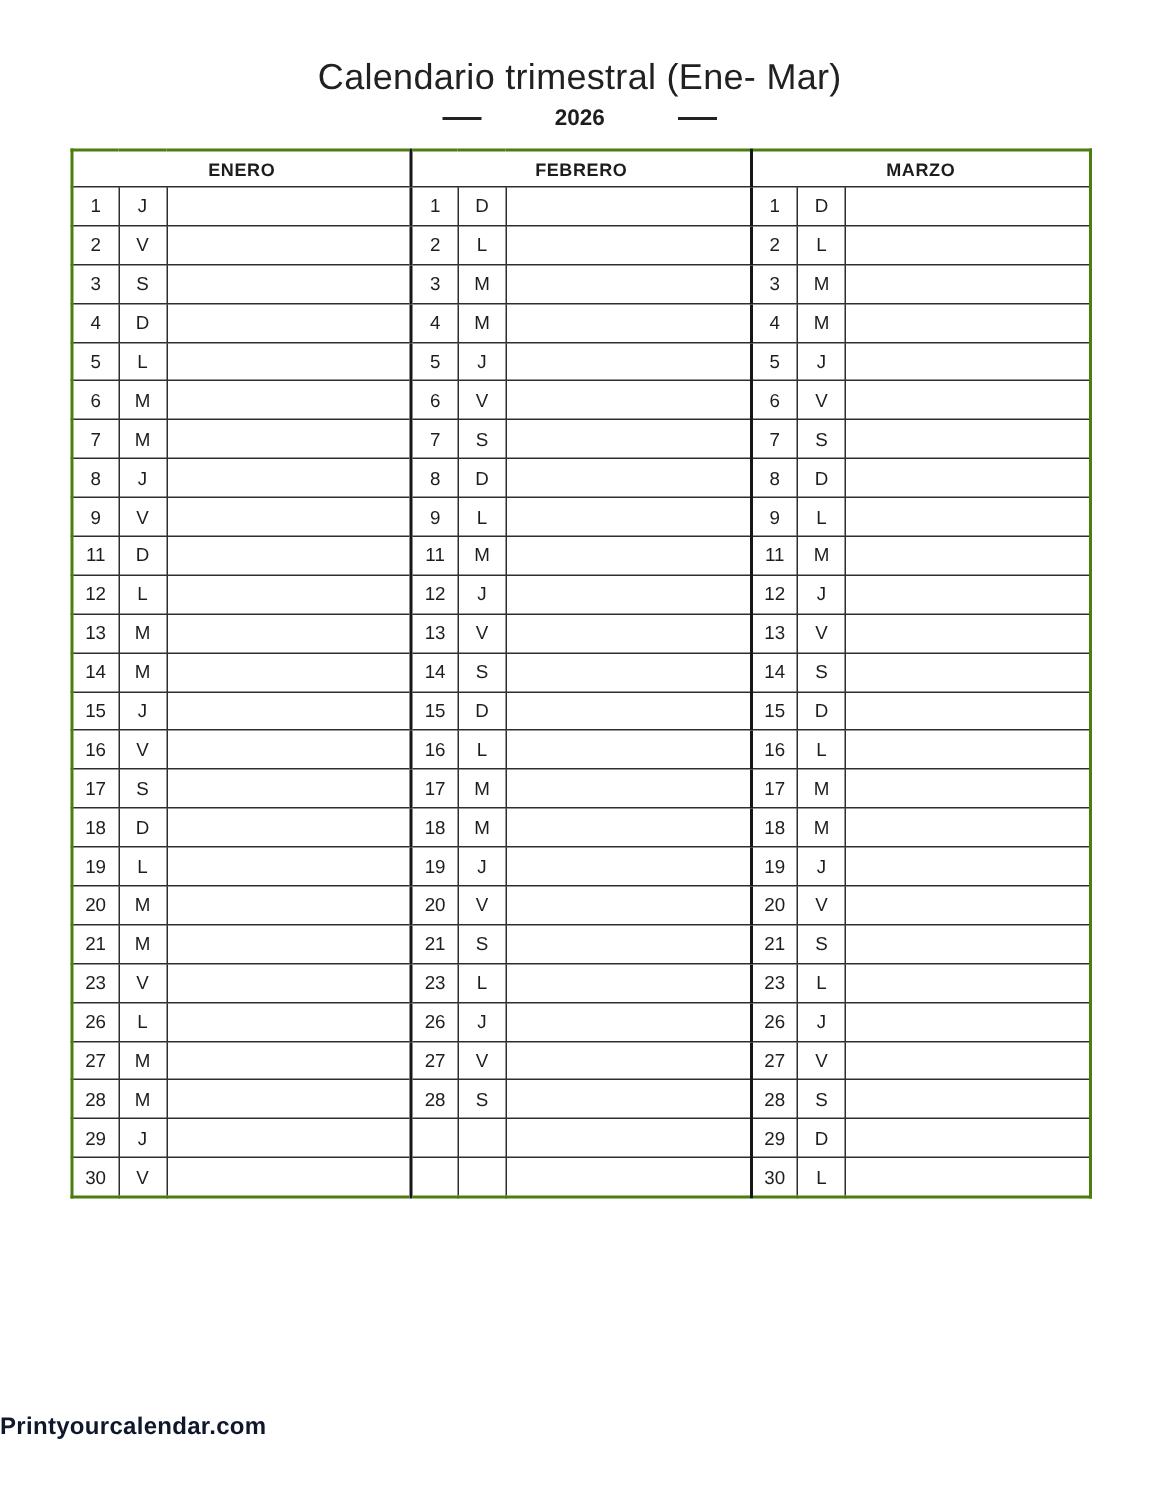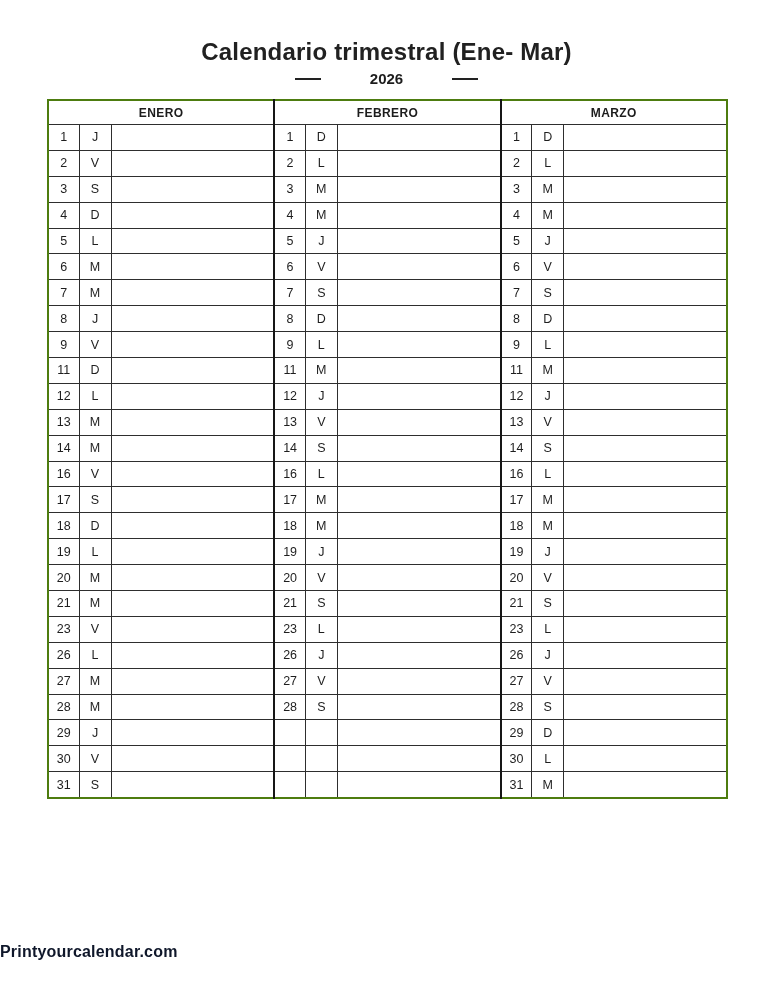--- a/index.html
+++ b/index.html
@@ -8,21 +8,21 @@
     background: #ffffff;
     font-family: "Liberation Sans", sans-serif;
     position: relative;
     overflow: hidden;
   }
   .page-title {
     position: absolute;
     top: 38px; left: 0; width: 773px;
     text-align: center;
     font-size: 24px;
-    font-weight: 700;
+    font-weight: 400;
     color: #212121;
     letter-spacing: 0.2px;
   }
   .year-row {
     position: absolute;
     top: 70px; left: 0; width: 773px;
     display: flex;
     align-items: center;
     justify-content: center;
     height: 18px;
@@ -250,20 +250,31 @@
         <td class="let">M</td>
         <td class="note"></td>
         <td class="num mstart">14</td>
         <td class="let">S</td>
         <td class="note"></td>
         <td class="num mstart">14</td>
         <td class="let">S</td>
         <td class="note"></td>
       </tr>
       <tr>
+        <td class="num">15</td>
+        <td class="let">J</td>
+        <td class="note"></td>
+        <td class="num mstart">15</td>
+        <td class="let">D</td>
+        <td class="note"></td>
+        <td class="num mstart">15</td>
+        <td class="let">D</td>
+        <td class="note"></td>
+      </tr>
+      <tr>
         <td class="num">16</td>
         <td class="let">V</td>
         <td class="note"></td>
         <td class="num mstart">16</td>
         <td class="let">L</td>
         <td class="note"></td>
         <td class="num mstart">16</td>
         <td class="let">L</td>
         <td class="note"></td>
       </tr>
@@ -379,29 +390,18 @@
       </tr>
       <tr>
         <td class="num">30</td>
         <td class="let">V</td>
         <td class="note"></td>
         <td class="num mstart"></td>
         <td class="let"></td>
         <td class="note"></td>
         <td class="num mstart">30</td>
         <td class="let">L</td>
-        <td class="note"></td>
-      </tr>
-      <tr>
-        <td class="num">31</td>
-        <td class="let">S</td>
-        <td class="note"></td>
-        <td class="num mstart"></td>
-        <td class="let"></td>
-        <td class="note"></td>
-        <td class="num mstart">31</td>
-        <td class="let">M</td>
         <td class="note"></td>
       </tr>
     </tbody>
 </table>
 
 <div class="footer-brand">Printyourcalendar.com</div>
 
 </body></html>

